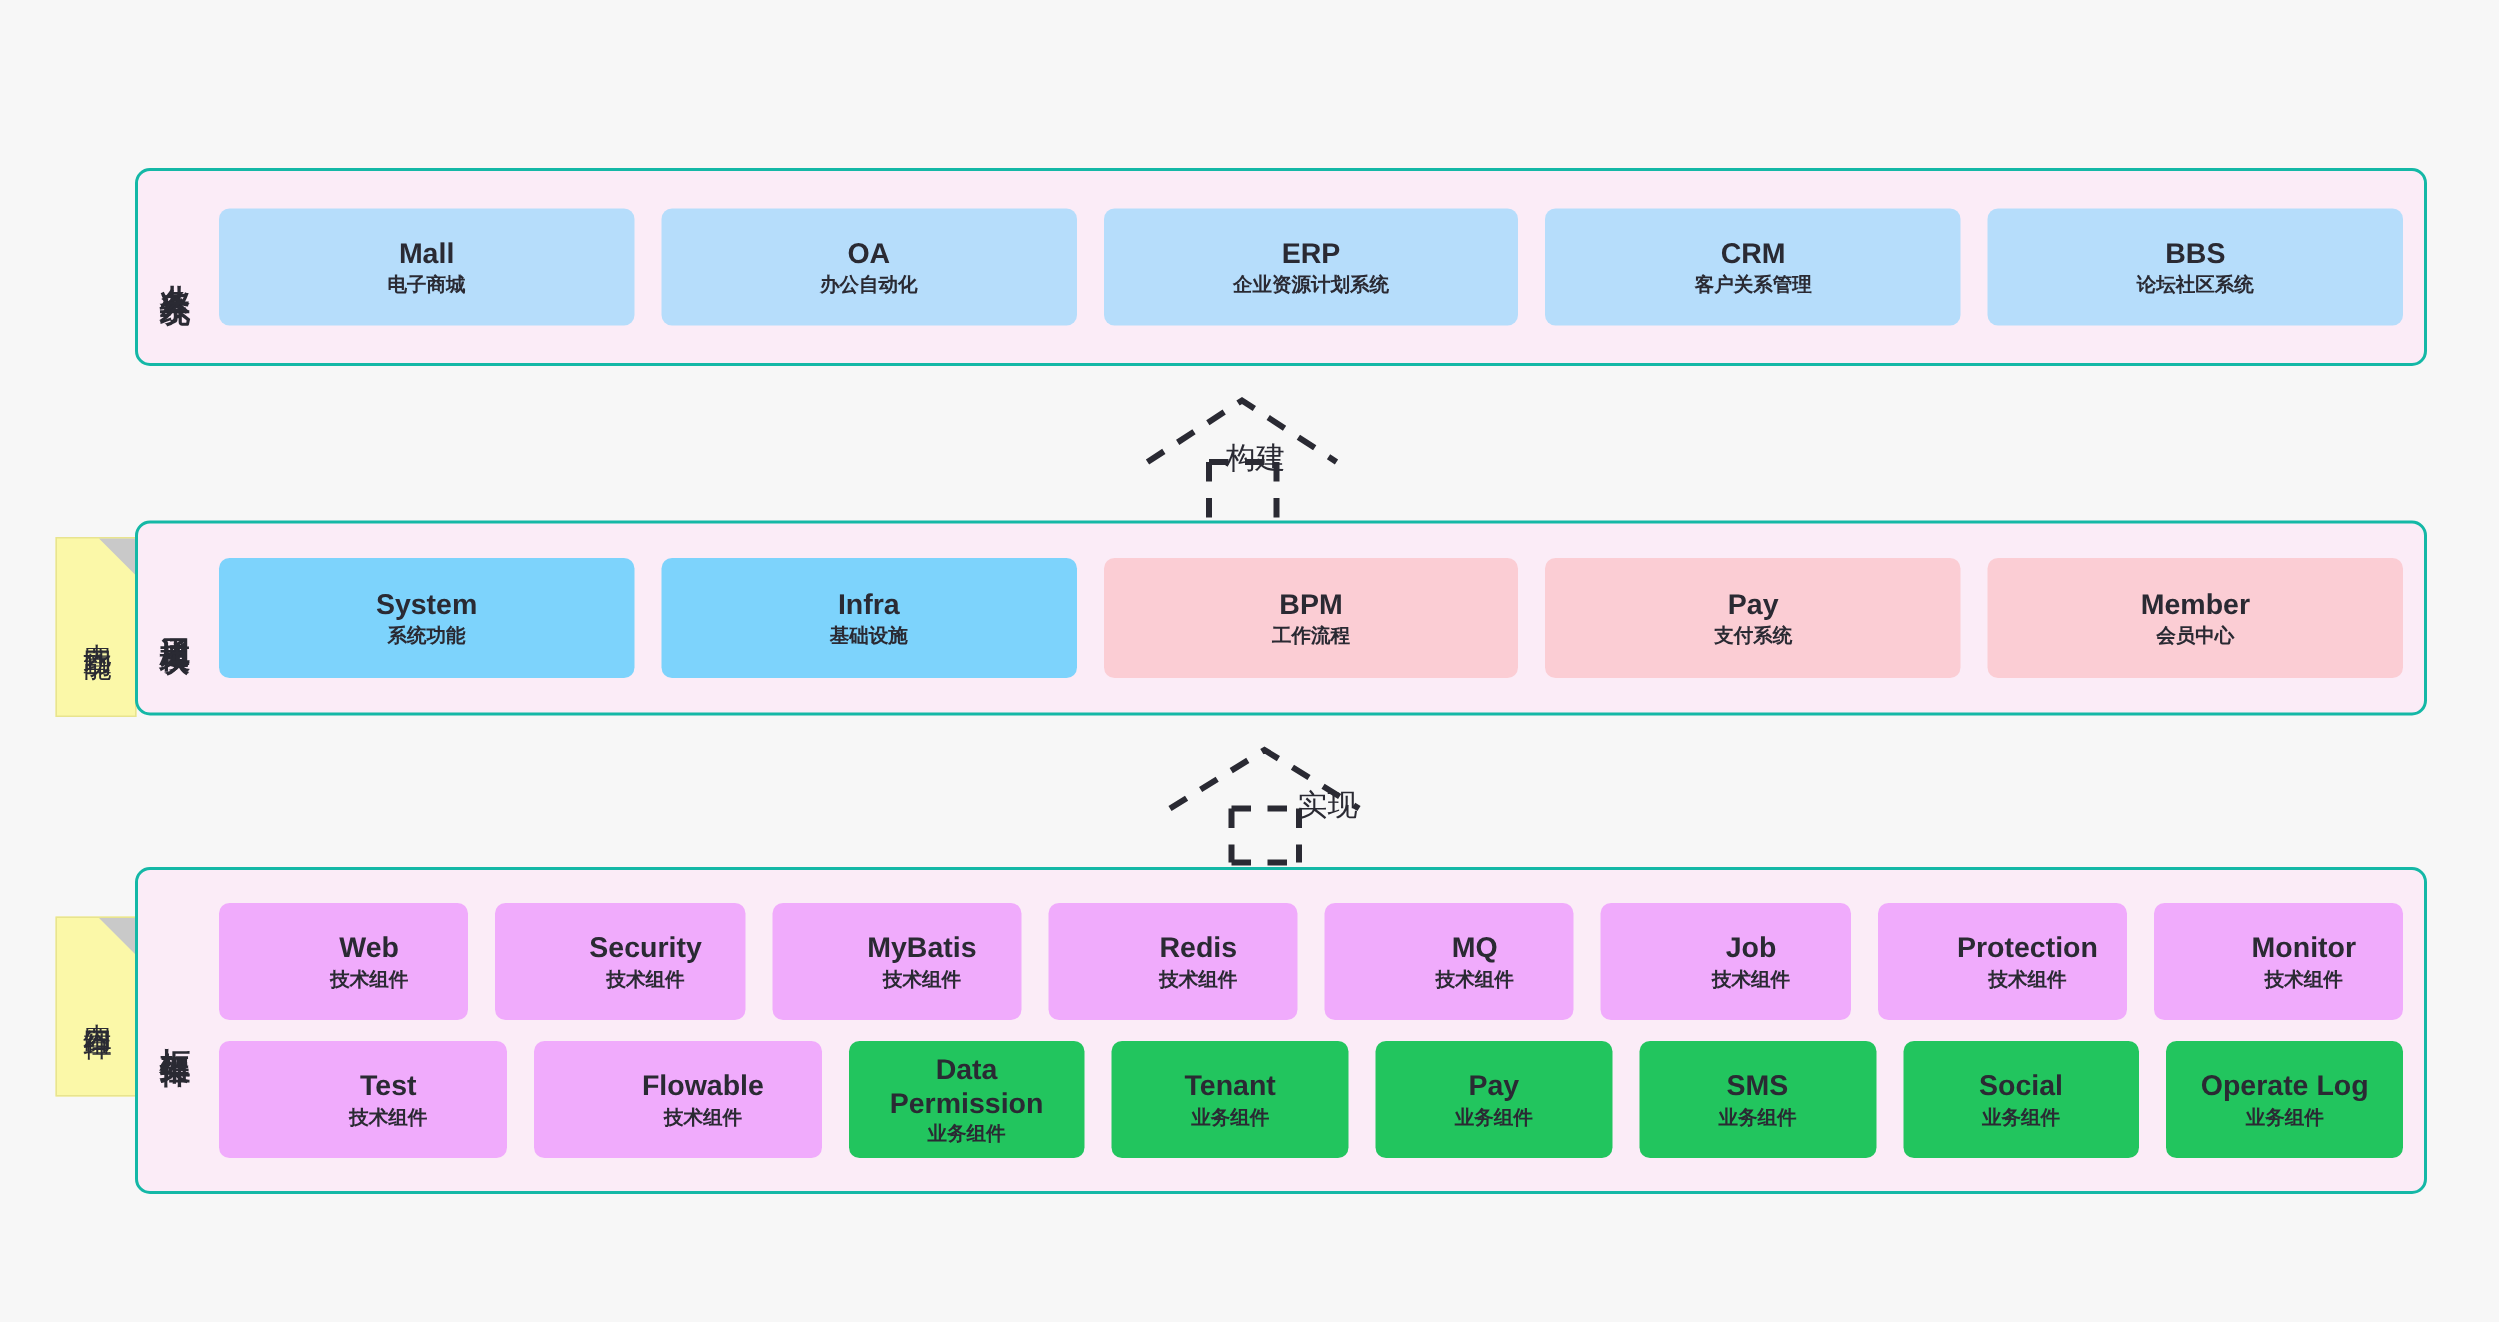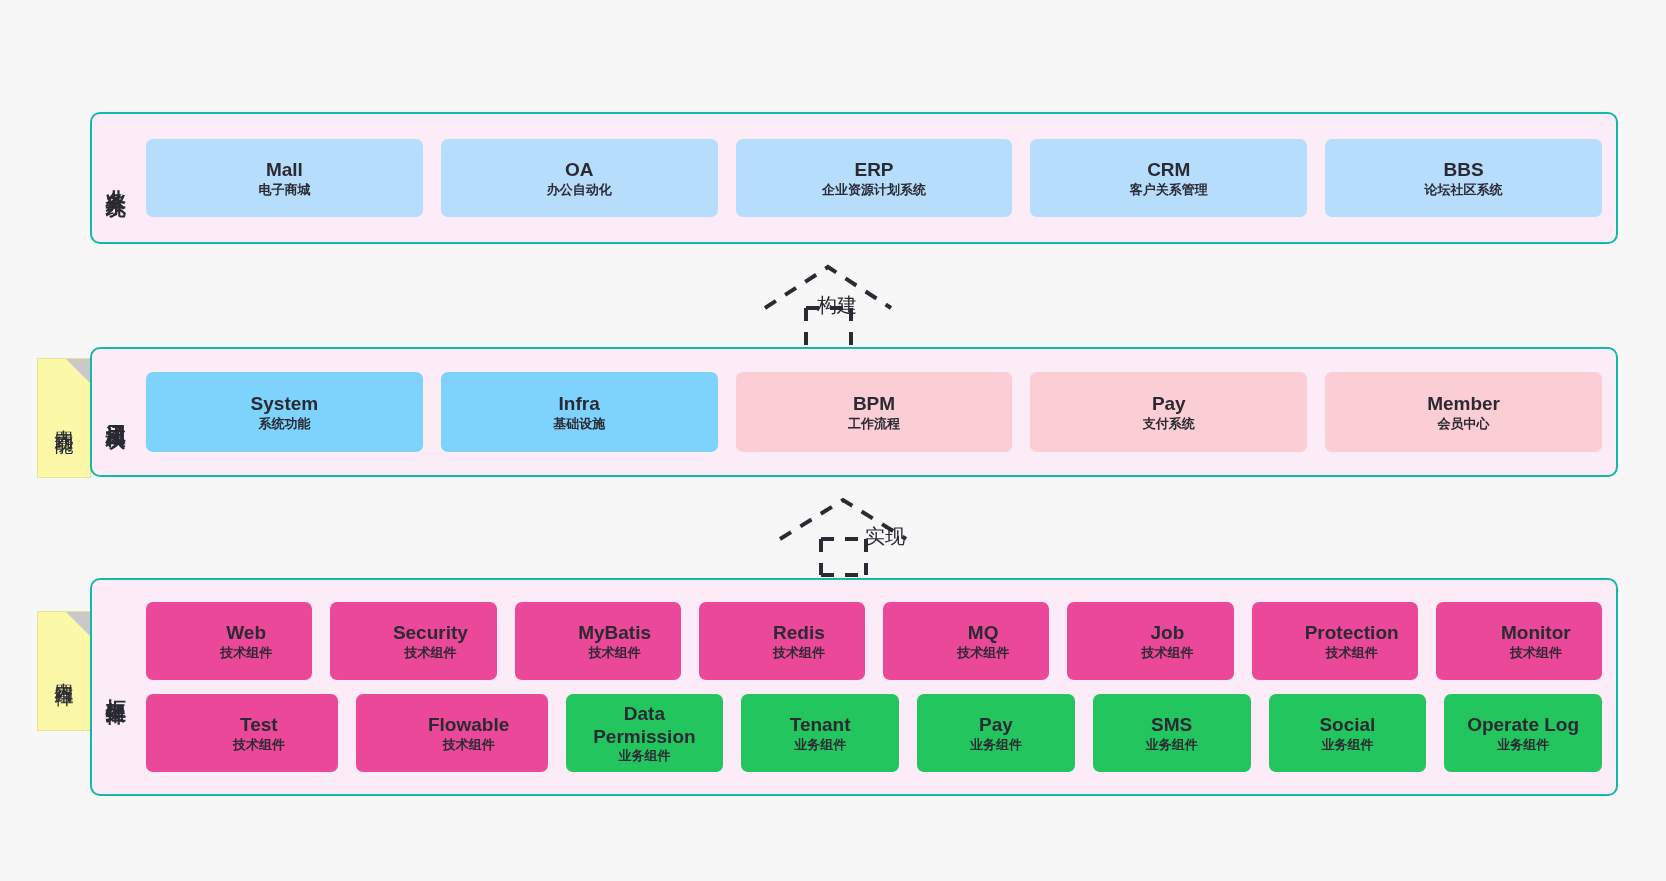--- a/index.html
+++ b/index.html
@@ -72,21 +72,21 @@
   .cell .cn { font-size: 13px; }
 
   .h-biz  { height: 78px; }
   .h-mod  { height: 80px; }
   .h-comp { height: 78px; }
 
   
   .c-blue        { background: #b6ddfb; }
   .c-red         { background: #7dd3fc; }
   .c-pink        { background: #fbcdd4; }
-  .c-green       { background: #ec4899; padding-left: 40px; }
+  .c-green       { background: #f0abfc; padding-left: 40px; }
   .c-greenlight  { background: #22c55e; }
 
   
   .note {
     position: absolute;
     background: #fbf8a8;
     border: 1px solid #e8e48f;
     box-sizing: border-box;
     display: flex;
     align-items: center;

